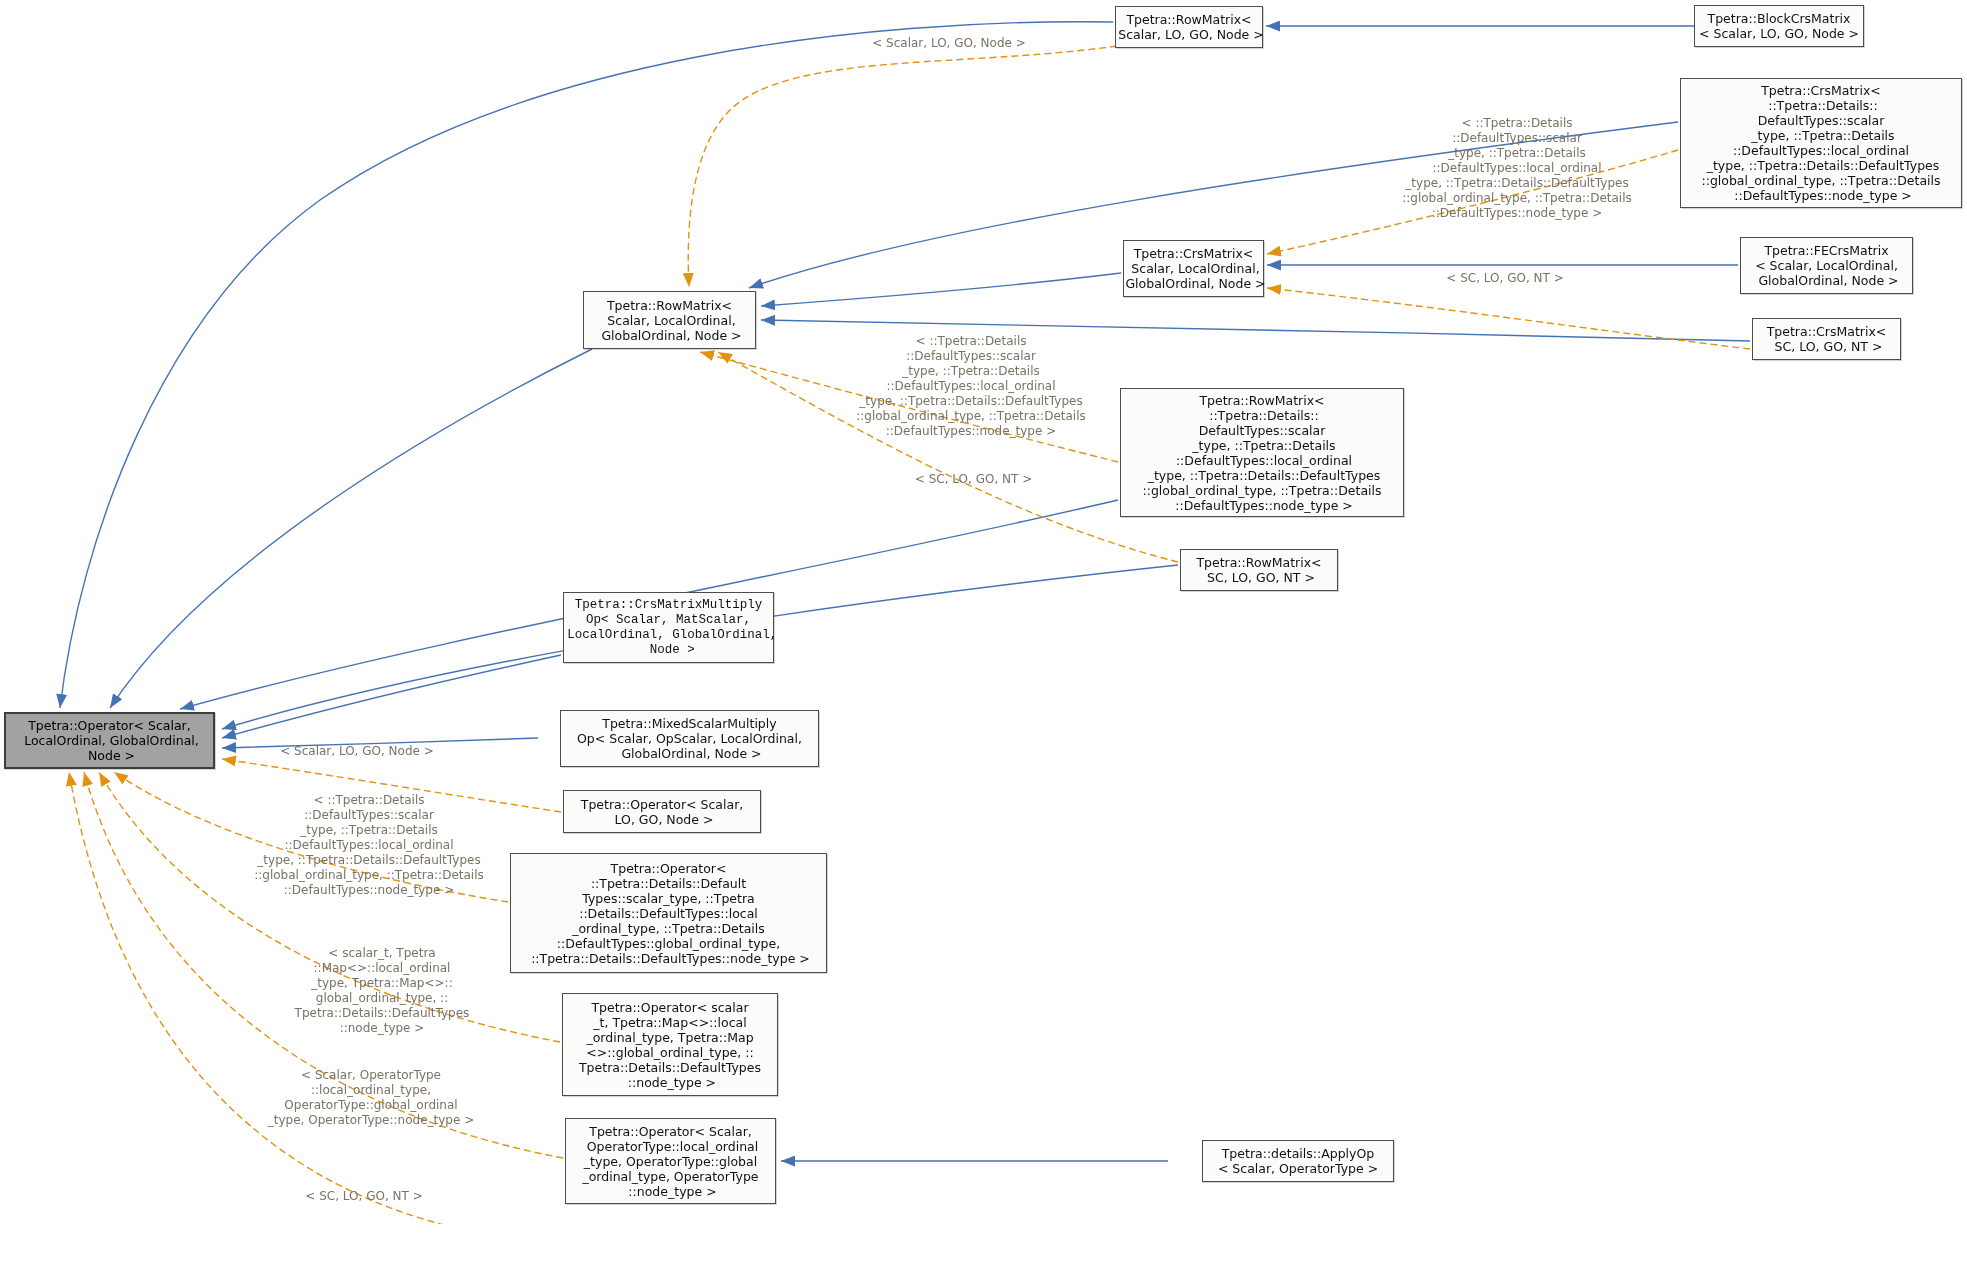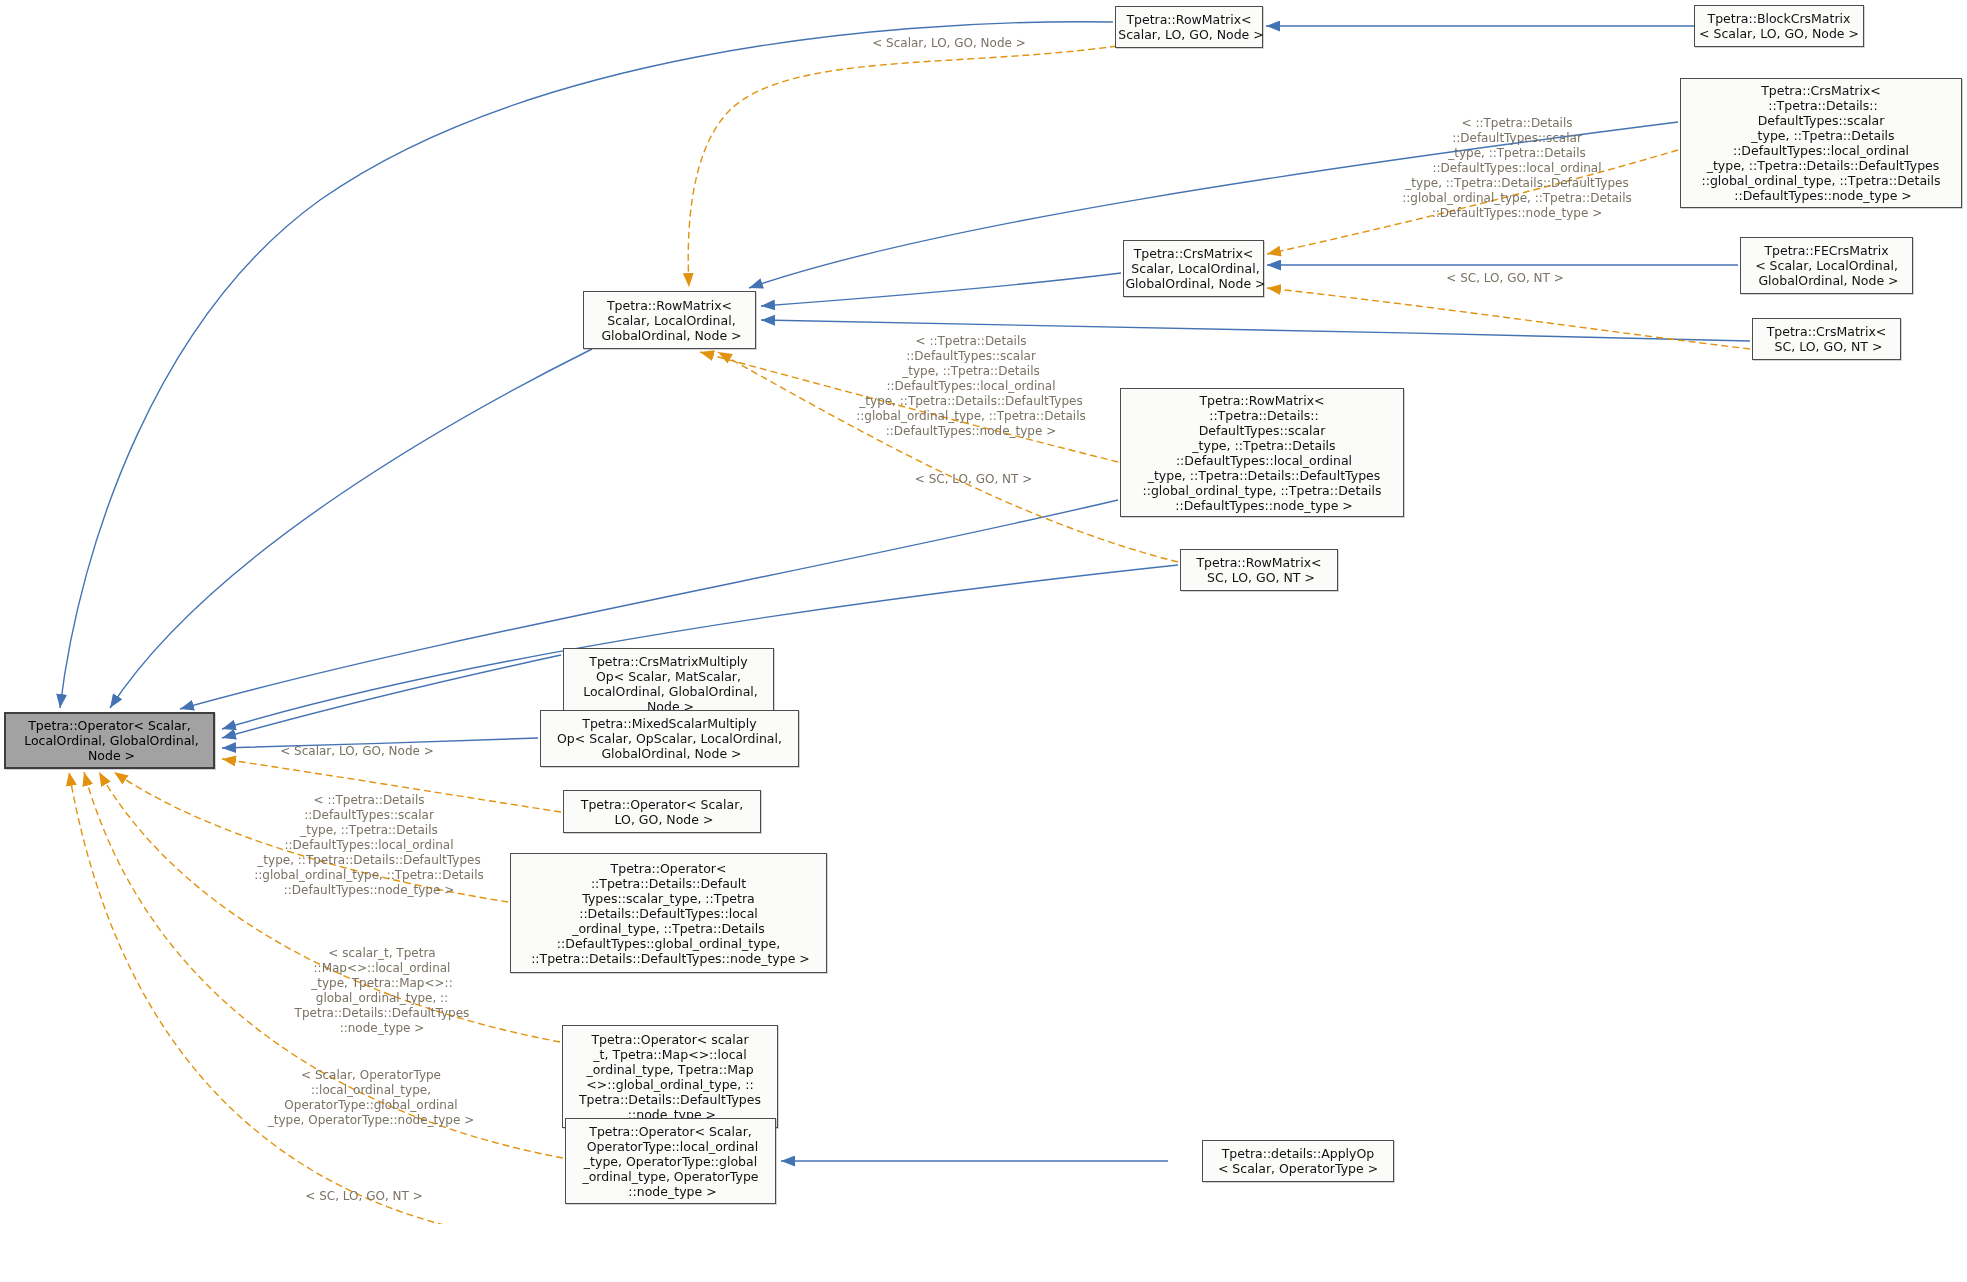--- a/index.html
+++ b/index.html
@@ -113,40 +113,40 @@
       <div class="node" style="left: 1120px; top: 388px; width: 284px; height: 129px;">Tpetra::RowMatrix&lt;
  ::Tpetra::Details::
 DefaultTypes::scalar
  _type, ::Tpetra::Details
  ::DefaultTypes::local_ordinal
  _type, ::Tpetra::Details::DefaultTypes
 ::global_ordinal_type, ::Tpetra::Details
  ::DefaultTypes::node_type &gt;</div>
       <div class="node" style="left: 1180px; top: 549px; width: 158px; height: 42px;">Tpetra::RowMatrix&lt;
  SC, LO, GO, NT &gt;</div>
-      <div class="node" style="left: 563px; top: 648px; width: 211px; height: 71px;">Tpetra::CrsMatrixMultiply
+      <div class="node" style="left: 563px; top: 592px; width: 211px; height: 71px; font-family: Liberation Mono, monospace;">Tpetra::CrsMatrixMultiply
 Op&lt; Scalar, MatScalar,
  LocalOrdinal, GlobalOrdinal,
  Node &gt;</div>
       <div class="node highlighted" style="left: 4px; top: 712px; width: 211px; height: 57px;">Tpetra::Operator&lt; Scalar,
  LocalOrdinal, GlobalOrdinal,
  Node &gt;</div>
-      <div class="node" style="left: 540px; top: 710px; width: 259px; height: 57px;">Tpetra::MixedScalarMultiply
+      <div class="node" style="left: 560px; top: 710px; width: 259px; height: 57px;">Tpetra::MixedScalarMultiply
 Op&lt; Scalar, OpScalar, LocalOrdinal,
  GlobalOrdinal, Node &gt;</div>
       <div class="node" style="left: 563px; top: 790px; width: 198px; height: 43px;">Tpetra::Operator&lt; Scalar,
  LO, GO, Node &gt;</div>
       <div class="node" style="left: 510px; top: 853px; width: 317px; height: 120px;">Tpetra::Operator&lt;
 ::Tpetra::Details::Default
 Types::scalar_type, ::Tpetra
 ::Details::DefaultTypes::local
 _ordinal_type, ::Tpetra::Details
 ::DefaultTypes::global_ordinal_type,
  ::Tpetra::Details::DefaultTypes::node_type &gt;</div>
-      <div class="node" style="left: 562px; top: 993px; width: 216px; height: 103px; margin-top: 32px;">Tpetra::Operator&lt; scalar
+      <div class="node" style="left: 562px; top: 993px; width: 216px; height: 103px;">Tpetra::Operator&lt; scalar
 _t, Tpetra::Map&lt;&gt;::local
 _ordinal_type, Tpetra::Map
 &lt;&gt;::global_ordinal_type, ::
 Tpetra::Details::DefaultTypes
  ::node_type &gt;</div>
       <div class="node" style="left: 565px; top: 1118px; width: 211px; height: 86px;">Tpetra::Operator&lt; Scalar,
  OperatorType::local_ordinal
 _type, OperatorType::global
 _ordinal_type, OperatorType
  ::node_type &gt;</div>

